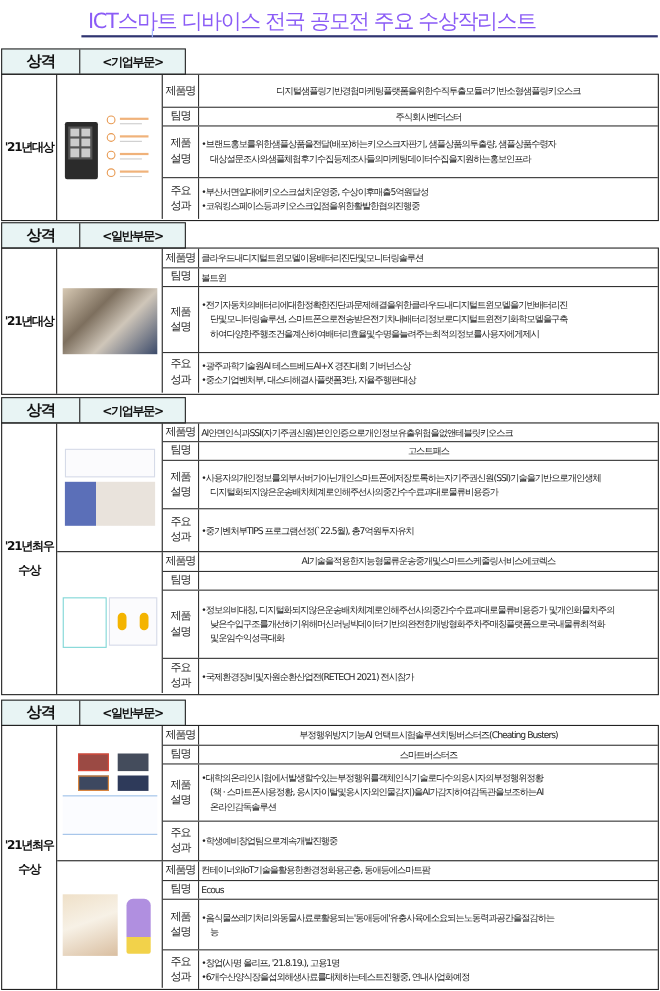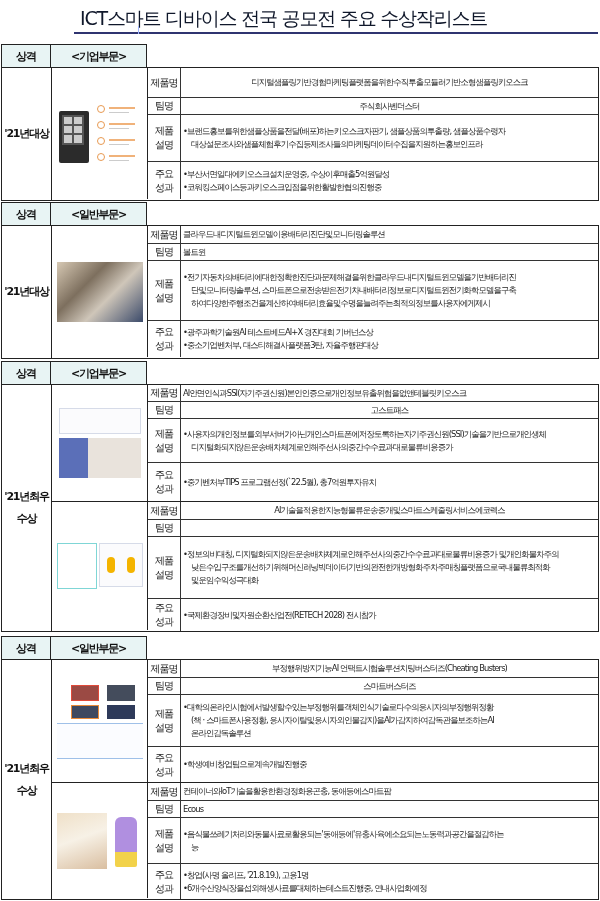--- a/index.html
+++ b/index.html
@@ -1,24 +1,24 @@
 <!DOCTYPE html>
 <html><head>
 <meta charset="utf-8">
 <style>
   * { box-sizing: border-box; margin: 0; padding: 0; }
   html, body { width: 600px; height: 901px; background: #ffffff; overflow: hidden; }
   body { font-family: "DejaVu Sans", "Liberation Sans", sans-serif; color: #111; position: relative; }
 
   .title-wrap { position: absolute; left: 74px; top: 2px; width: 524px; height: 32px; border-bottom: 2px solid #2f3470; }
-  .title { position: absolute; left: 6px; top: 4px; font-size: 19px; letter-spacing: -1.2px; color: #0f172a; white-space: nowrap; }
+  .title { position: absolute; left: 6px; top: 4px; font-size: 19px; letter-spacing: -1.2px; color: #8b5cf6; white-space: nowrap; }
   .title-tick { position: absolute; left: 64px; top: 24px; width: 1px; height: 8px; background: #9fb5ff; }
 
   .hdr { position: absolute; left: 1px; height: 24px; display: flex; border: 1.5px solid #222; background: #e8f4f4; }
-  .hdr .c1 { width: 49px; border-right: 1.5px solid #222; font-size: 11px; font-weight: bold; display: flex; align-items: center; justify-content: center; letter-spacing: -1px; text-align: right; }
+  .hdr .c1 { width: 71px; border-right: 1.5px solid #222; font-size: 14px; font-weight: bold; display: flex; align-items: center; justify-content: center; letter-spacing: -1px; text-align: right; }
   .hdr .c2 { width: 95px; font-size: 11px; font-weight: bold; display: flex; align-items: center; justify-content: center; letter-spacing: -1.2px; }
 
   .block { position: absolute; left: 1px; width: 598px; border: 1.5px solid #222; }
   .rank { position: absolute; left: 0; top: 0; bottom: 0; width: 50px; border-right: 1.5px solid #222; display: flex; flex-direction: column; align-items: center; justify-content: center; font-size: 11px; font-weight: bold; letter-spacing: -1.2px; line-height: 22px; text-align: right; }
   .entry { position: absolute; left: 50px; right: 0; }
   .entry + .entry { border-top: 1.5px solid #222; }
   .img-cell { position: absolute; left: 0; top: 0; bottom: 0; width: 96px; border-right: 1.5px solid #222; display: flex; align-items: center; justify-content: center; }
   .rows { position: absolute; left: 96px; right: 0; top: 0; bottom: 0; }
   .row { position: absolute; left: 0; right: 0; display: flex; border-top: 1px solid #333; }
   .row.first { border-top: none; }
@@ -239,21 +239,21 @@
           <span class="ind">낮은수입구조를개선하기위해머신러닝빅데이터기반의완전한개방형화주차주매칭플랫폼으로국내물류최적화</span>
           <span class="ind">및운임수익성극대화</span>
         </div>
       </div>
       <div class="row" style="top:96px;height:33px;">
         <div class="lbl">
             <span>주요</span>
             <span>성과</span>
           </div>
         <div class="val">
-          <span>•국제환경장비및자원순환산업전(RETECH 2028) 전시참가</span>
+          <span>•국제환경장비및자원순환산업전(RETECH 2021) 전시참가</span>
         </div>
       </div>
     </div>
   </div>
 </div>
 
 <div class="hdr" style="top:636px;">
   <div class="c1">상격</div>
   <div class="c2">&lt;일반부문&gt;</div>
 </div>

